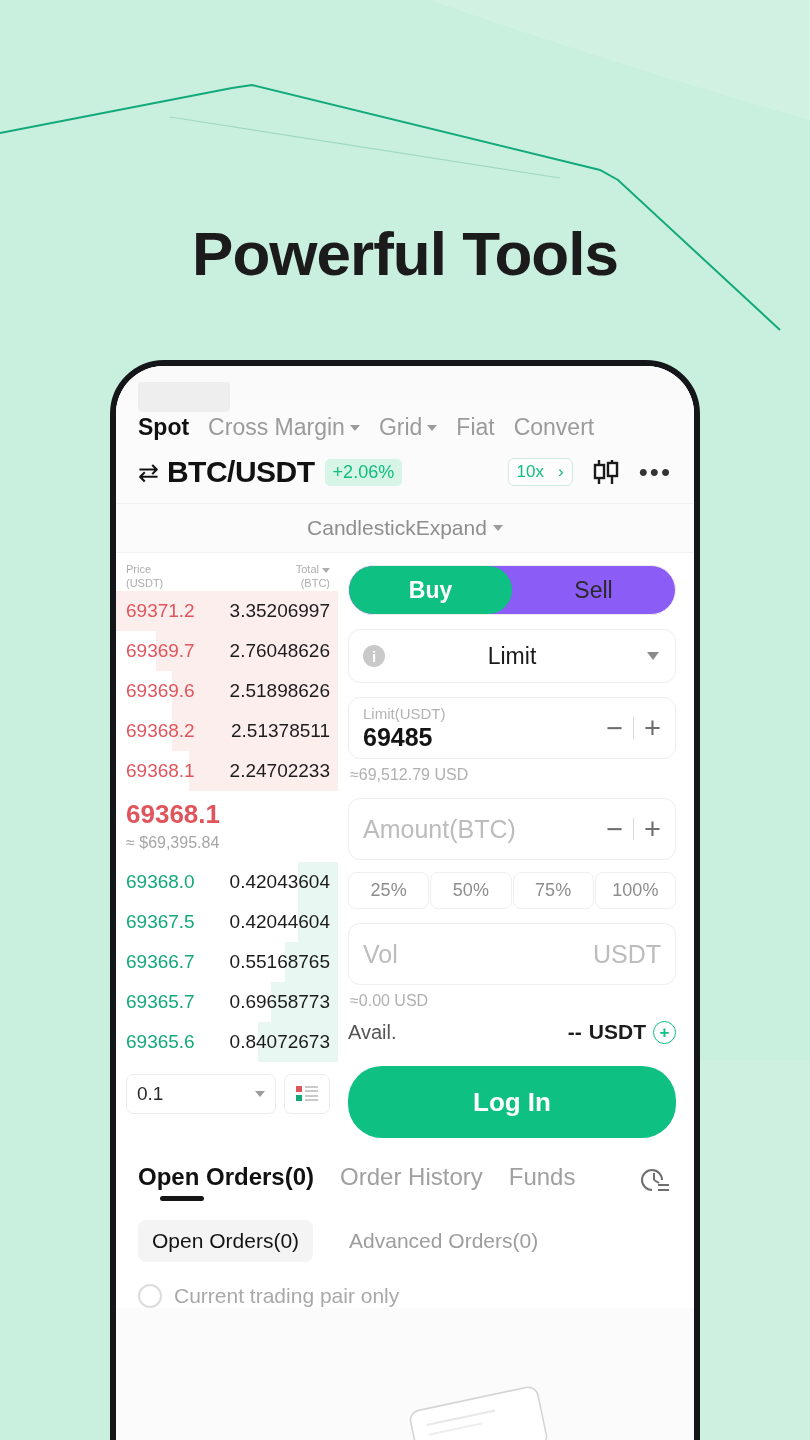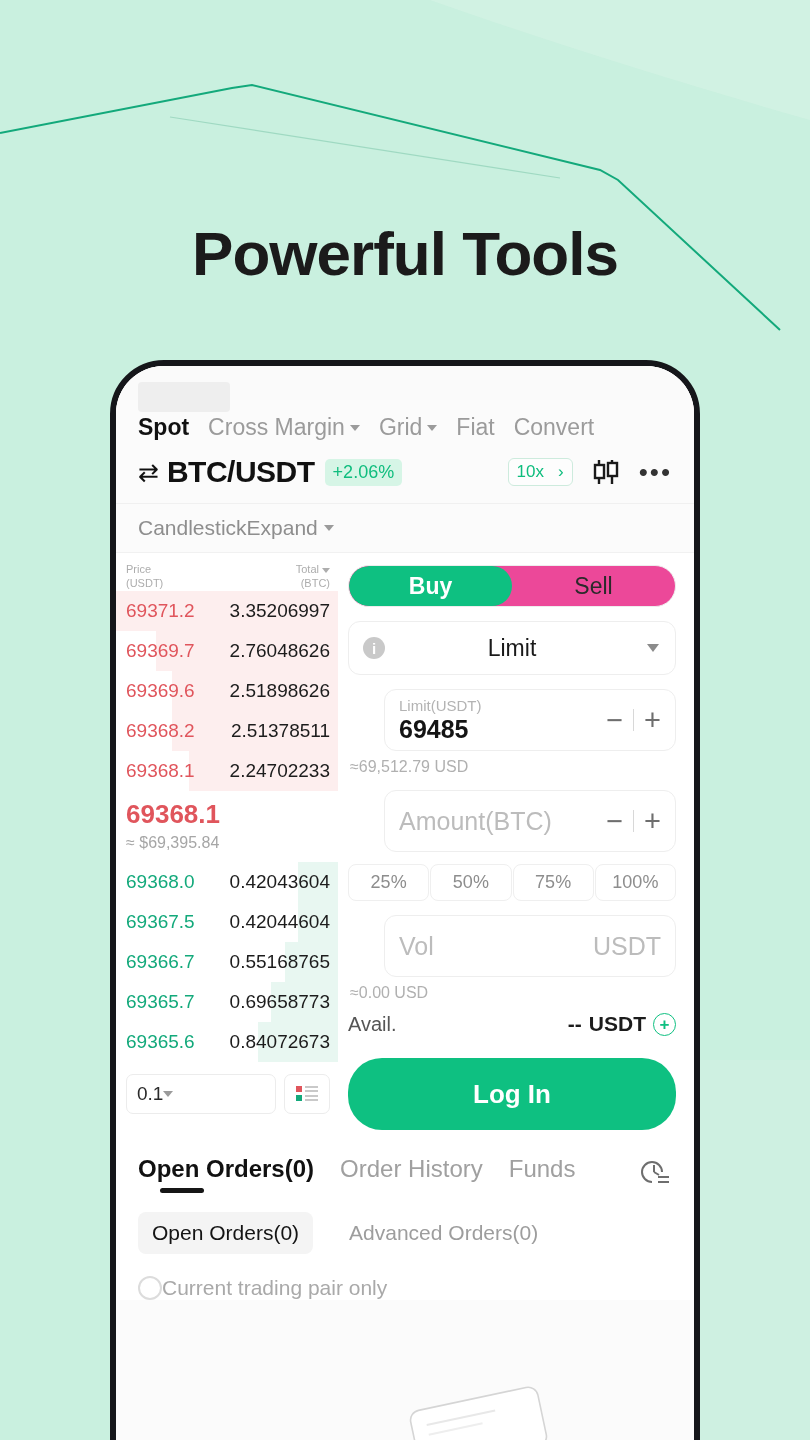--- a/index.html
+++ b/index.html
@@ -60,21 +60,21 @@
   .lev-badge {
     border:1px solid #cdebdd; color:#0fbd7e; font-size:17px;
     padding:3px 8px; border-radius:6px; background:#fdfdfd;
     display:flex; align-items:center; gap:14px;
   }
   .icon-candle { margin-left:18px; display:flex; align-items:flex-end; gap:3px; height:26px; }
   .icon-more { margin-left:18px; font-size:26px; color:#333; letter-spacing:2px; line-height:12px; }
 
   
   .chartbar {
-    display:flex; align-items:center; justify-content:flex-start;
+    display:flex; align-items:center; justify-content:center;
     padding:12px 22px; background:#fbfbfb; border-bottom:1px solid #f1f1f1;
   }
   .chartbar span { font-size:21px; color:#8e8e8e; }
   .chartbar .expand { display:flex; align-items:center; gap:6px; }
 
   
   .tradebody { display:flex; background:#ffffff; }
   .book { width:222px; padding:10px 0 0 0; position:relative; }
   .bookhead { display:flex; justify-content:space-between; padding:0 8px 0 10px; }
   .bookhead div { font-size:11px; color:#adadad; line-height:1.25; }
@@ -90,44 +90,44 @@
   .bprice.bid { color:#13a97b; }
   .bamt { position:relative; font-size:19px; color:#1c1c1c; z-index:1; }
 
   .lastbox { padding:8px 10px 10px 10px; }
   .lastprice { font-size:26px; font-weight:bold; color:#e0555c; }
   .lastusd { font-size:16px; color:#a6a6a6; margin-top:4px; }
 
   .bookfoot { display:flex; align-items:center; gap:8px; padding:12px 8px 12px 10px; }
   .grp {
     flex:1; border:1px solid #ececec; border-radius:7px; background:#fff;
-    display:flex; align-items:center; justify-content:flex-start;
+    display:flex; align-items:center; justify-content:space-between;
     padding:8px 10px; font-size:19px; color:#2a2a2a;
   }
   .depthbtn {
     width:46px; height:40px; border:1px solid #ececec; border-radius:7px;
     background:#fff; display:flex; align-items:center; justify-content:center;
   }
 
   
   .form { flex:1; padding:12px 18px 0 10px; }
   .bstoggle {
     display:flex; border:1px solid #ededed; border-radius:30px;
-    background:#ec4899; height:42px; overflow:hidden;
+    background:#8b5cf6; height:50px; overflow:hidden;
   }
   .bstoggle > div { flex:1; display:flex; align-items:center; justify-content:center; font-size:23px; }
   .bs-buy { background:#0ec081; color:#fff; font-weight:bold; border-radius:30px; }
   .bs-sell { color:#2a2a2a; }
 
   .field {
     margin-top:14px; border:1px solid #eeeeee; border-radius:12px;
     background:#fff; padding:10px 14px; position:relative;
     display:flex; align-items:center;
   }
-  .field.tall { height:62px;margin-left:36px; }
+  .field.tall { height:62px; }
   .ordtype { height:54px; justify-content:center; }
   .info-dot {
     position:absolute; left:14px; top:50%; transform:translateY(-50%);
     width:22px;height:22px;border-radius:50%;background:#c9c9c9;
     color:#fff;font-size:15px;font-weight:bold;display:flex;align-items:center;justify-content:center;
   }
   .ordtype-label { font-size:23px; color:#1a1a1a; }
   .caret-r { position:absolute; right:16px; top:50%; transform:translateY(-50%);
     width:0;height:0;border-left:6px solid transparent;border-right:6px solid transparent;border-top:8px solid #8b8b8b; }
 
@@ -166,21 +166,21 @@
   .otab.active::after {
     content:""; position:absolute; left:22px; bottom:0; width:44px; height:5px;
     background:#161616; border-radius:3px;
   }
   .ordspacer { flex:1; }
 
   .subtabs { display:flex; align-items:center; gap:22px; margin-top:18px; }
   .subtab { font-size:21px; color:#9d9d9d; padding:9px 14px; border-radius:8px; }
   .subtab.active { color:#141414; background:#f4f4f4; }
 
-  .radiorow { display:flex; align-items:center; margin-top:22px; }
+  .radiorow { display:flex; align-items:center; gap:12px; margin-top:22px; }
   .radio { width:24px;height:24px;border-radius:50%;border:2px solid #dcdcdc; }
   .radiolabel { font-size:21px; color:#a9a9a9; }
 </style>
 </head>
 <body>
 
 <div id="stage">
 
   <svg class="bg-svg" viewBox="0 0 810 1440" preserveAspectRatio="none">
     <path d="M0,133 L232,88 L252,85 L600,170 L618,180 L780,330" fill="none" stroke="#13a97b" stroke-width="2"></path>

